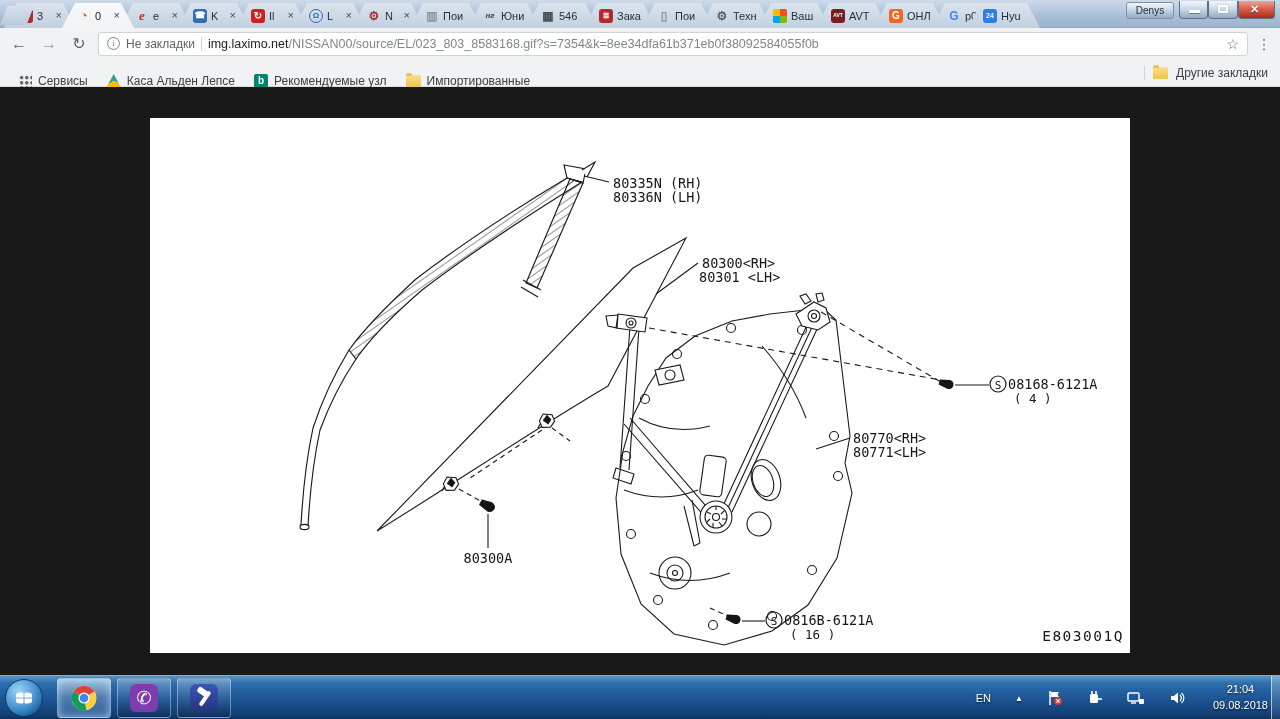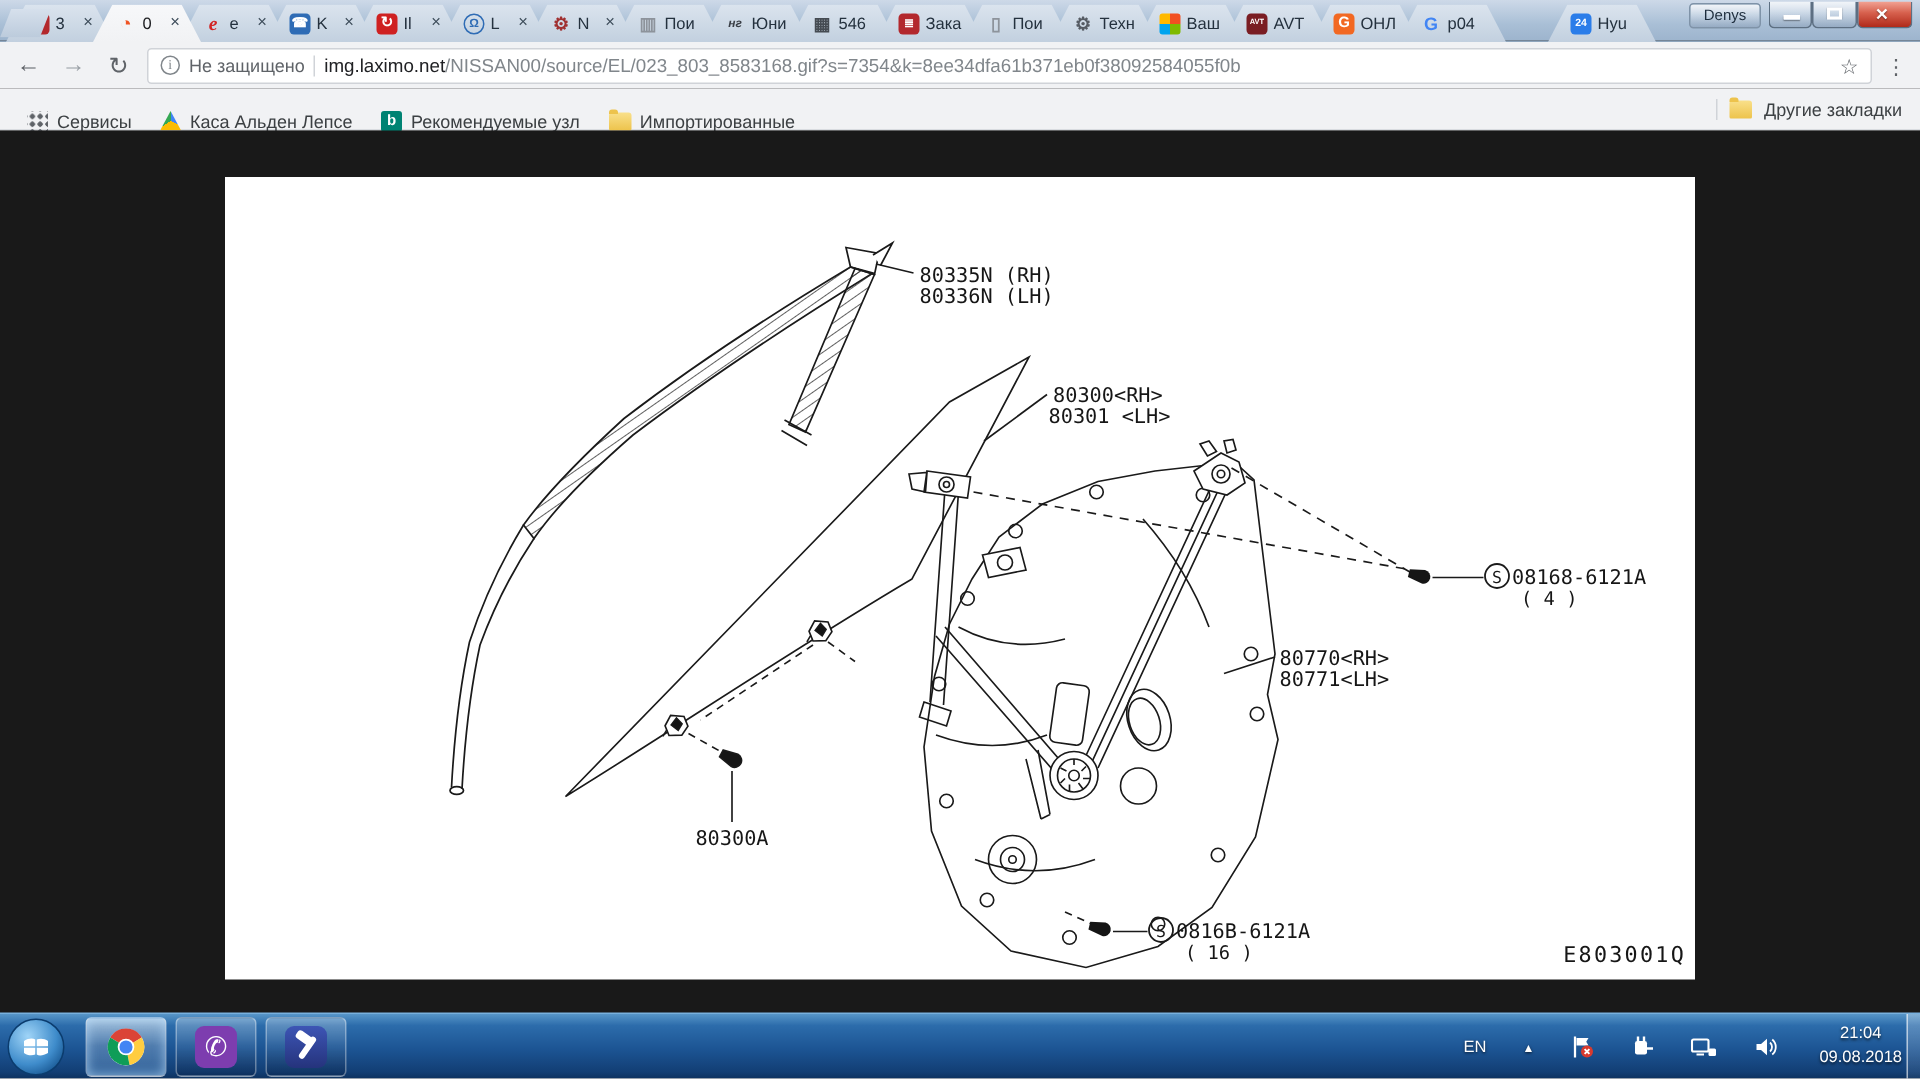--- a/index.html
+++ b/index.html
@@ -161,21 +161,21 @@
         <span class="tlabel" style="max-width:30px">AVT</span>
       </div>
     <div class="tab" style="left:874px">
         <span class="fav" style=";background:#f26822;color:#fff;font-size:10px">G</span>
         <span class="tlabel" style="max-width:30px">ОНЛ</span>
       </div>
     <div class="tab" style="left:932px">
         <span class="fav" style=";color:#4285f4;font-size:12px">G</span>
         <span class="tlabel" style="max-width:30px">p04</span>
       </div>
-    <div class="tab" style="left:1032px">
+    <div class="tab" style="left:968px">
         <span class="fav" style=";background:#2b7de9;color:#fff;font-size:7px">24</span>
         <span class="tlabel" style="max-width:30px">Hyu</span>
       </div>
     <div id="newtab"></div>
 
     <div id="btn-profile" class="wbtn">Denys</div>
     <div id="btn-min" class="wbtn">
         <span class="glyph-min"></span>
       </div>
     <div id="btn-max" class="wbtn">
@@ -185,21 +185,21 @@
         <span class="glyph-x">✕</span>
       </div>
   </div>
 
   <div id="toolbar">
     <span class="navbtn">←</span>
     <span class="navbtn dis">→</span>
     <span class="navbtn">↻</span>
     <div id="omnibox">
       <span class="info-i">i</span>
-      <span id="sec-label">Не защищено</span>
+      <span id="sec-label">Не закладки</span>
       <span class="vsep"></span>
       <span id="url"><span class="dom">img.laximo.net</span><span class="path">/NISSAN00/source/EL/023_803_8583168.gif?s=7354&amp;k=8ee34dfa61b371eb0f38092584055f0b</span></span>
       <span id="star">☆</span>
     </div>
     <span id="menu-dots">⋮</span>
   </div>
 
   <div id="bookbar">
     <div class="bm">
         <span class="apps-ic"></span>

